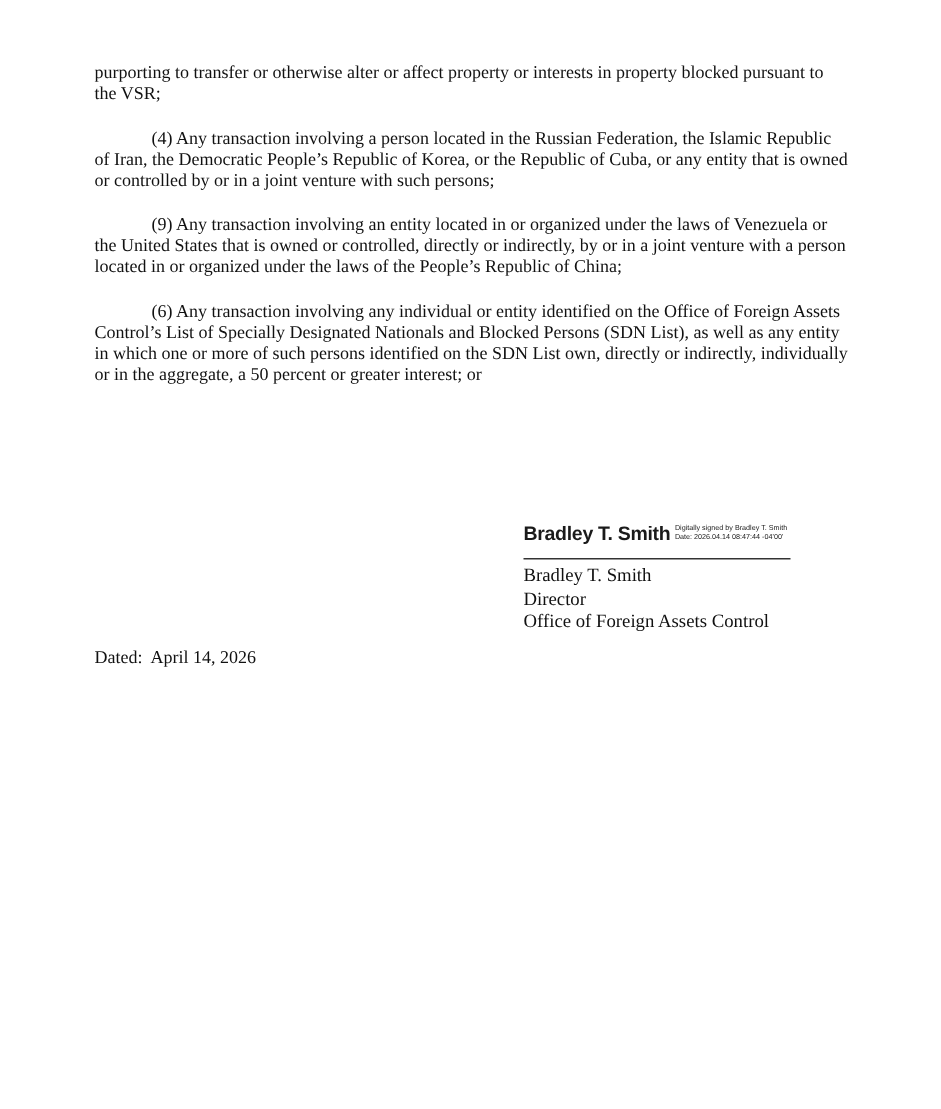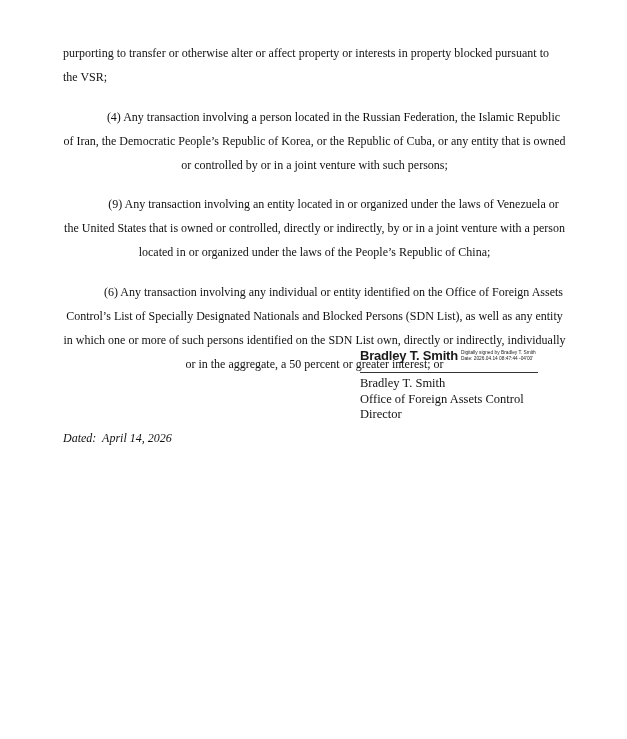--- a/index.html
+++ b/index.html
@@ -18,30 +18,29 @@
   }
   .text-block {
     position: absolute;
     left: 63px;
     top: 41px;
     width: 503px;
   }
   .para {
     margin: 0 0 15.5px 0;
     font-size: 12px;
-    line-height: 24px;
+    line-height: 14px;
     text-align: left;
   }
   .para.indent {
     text-indent: 38px;
-    text-align: center;
   }
   .signature-block {
     position: absolute;
-    left: 360px;
+    left: 349px;
     top: 347px;
     width: 230px;
   }
   .digital-sig-row {
     display: flex;
     align-items: flex-start;
     height: 22px;
   }
   .digital-sig-name {
     font-family: "Liberation Sans", sans-serif;
@@ -75,21 +74,20 @@
     line-height: 15.5px;
     white-space: nowrap;
   }
   .dated {
     position: absolute;
     left: 63px;
     top: 431px;
     font-size: 12px;
     line-height: 15px;
     white-space: pre;
-    font-style: italic;
   }
 </style>
 </head>
 <body>
 
 <div class="page">
 
   <div class="text-block">
     <p class="para">purporting to transfer or otherwise alter or affect property or interests in property blocked pursuant to the VSR;</p>
     <p class="para indent">(4) Any transaction involving a person located in the Russian Federation, the Islamic Republic of Iran, the Democratic People’s Republic of Korea, or the Republic of Cuba, or any entity that is owned or controlled by or in a joint venture with such persons;</p>
@@ -100,19 +98,19 @@
   <div class="signature-block">
     <div class="digital-sig-row">
       <span class="digital-sig-name">Bradley T. Smith</span>
       <span class="digital-sig-note">
         <span>Digitally signed by Bradley T. Smith</span>
         <span>Date: 2026.04.14 08:47:44 -04'00'</span>
       </span>
     </div>
     <div class="sig-line"></div>
     <div class="typed-line">Bradley T. Smith</div>
+    <div class="typed-line">Director</div>
     <div class="typed-line">Office of Foreign Assets Control</div>
-    <div class="typed-line">Director</div>
   </div>
 
   <div class="dated">Dated:  April 14, 2026</div>
 
 </div>
 
 </body></html>

